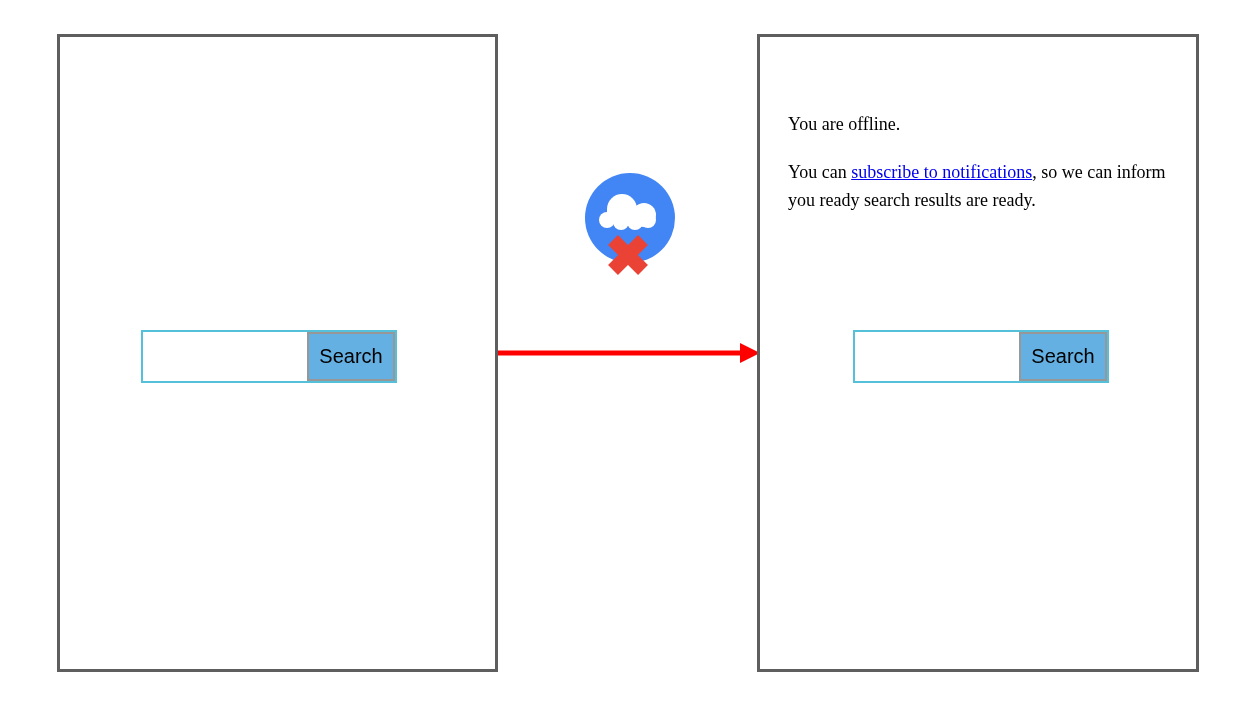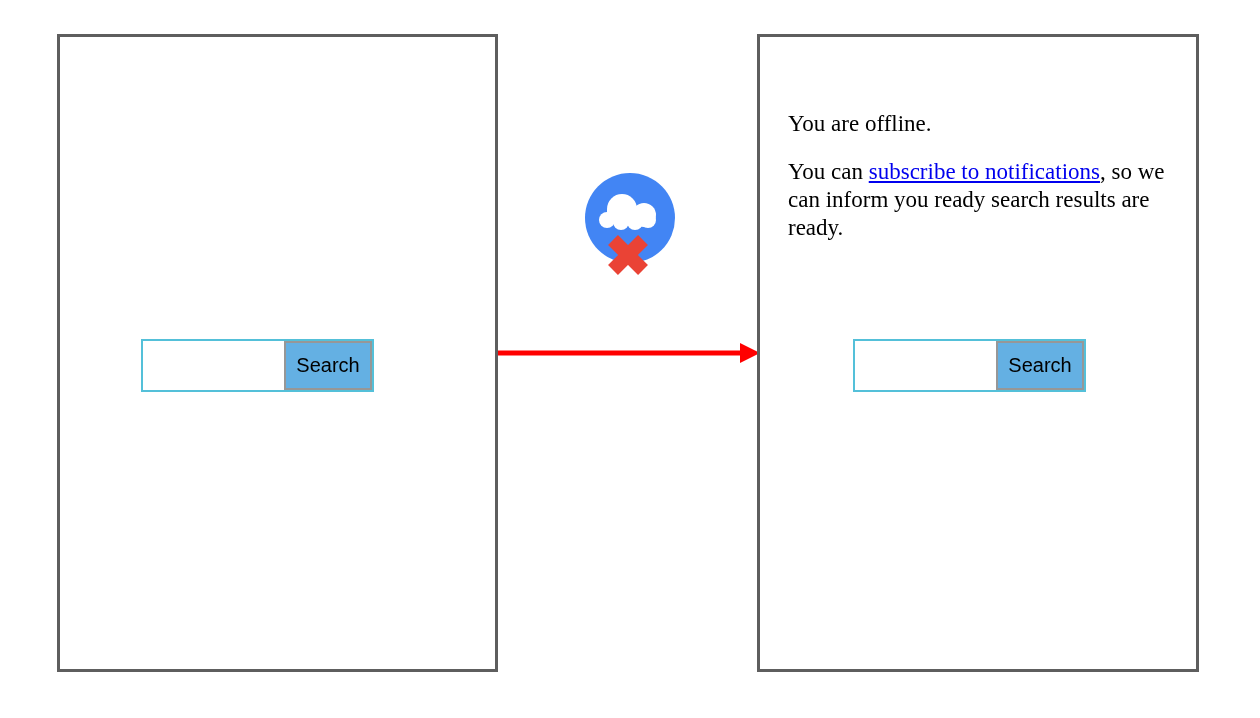--- a/index.html
+++ b/index.html
@@ -9,27 +9,27 @@
   }
   .frame{
     position:absolute;top:34px;height:638px;background:#fff;
     border:3px solid #5e5e5e;box-sizing:border-box;
   }
   .frame-left{left:57px;width:441px;}
   .frame-right{left:757px;width:442px;}
 
   .offline-text{
     position:absolute;left:28px;right:18px;top:73px;
-    font-size:23px;line-height:28px;color:#000;
+    font-size:18px;line-height:28px;color:#000;
   }
   .offline-text p{margin:0 0 20px 0;}
   a.subscribe{color:#0000ee;cursor:pointer;}
 
   .search-bar{
-    position:absolute;top:302px;height:53px;width:233px;
+    position:absolute;top:293px;height:53px;width:256px;
     border:2px solid #54c0d9;background:#4d7c0f;box-sizing:border-box;
   }
   .frame-left  .search-bar{left:81px;}
   .frame-right .search-bar{left:93px;}
   .search-input{
     position:absolute;left:0;top:0;height:100%;width:calc(100% - 88px);
     border:none;outline:none;background:#fff;
     font:20px "Liberation Sans",sans-serif;padding:0 6px;box-sizing:border-box;
   }
   .search-btn{

